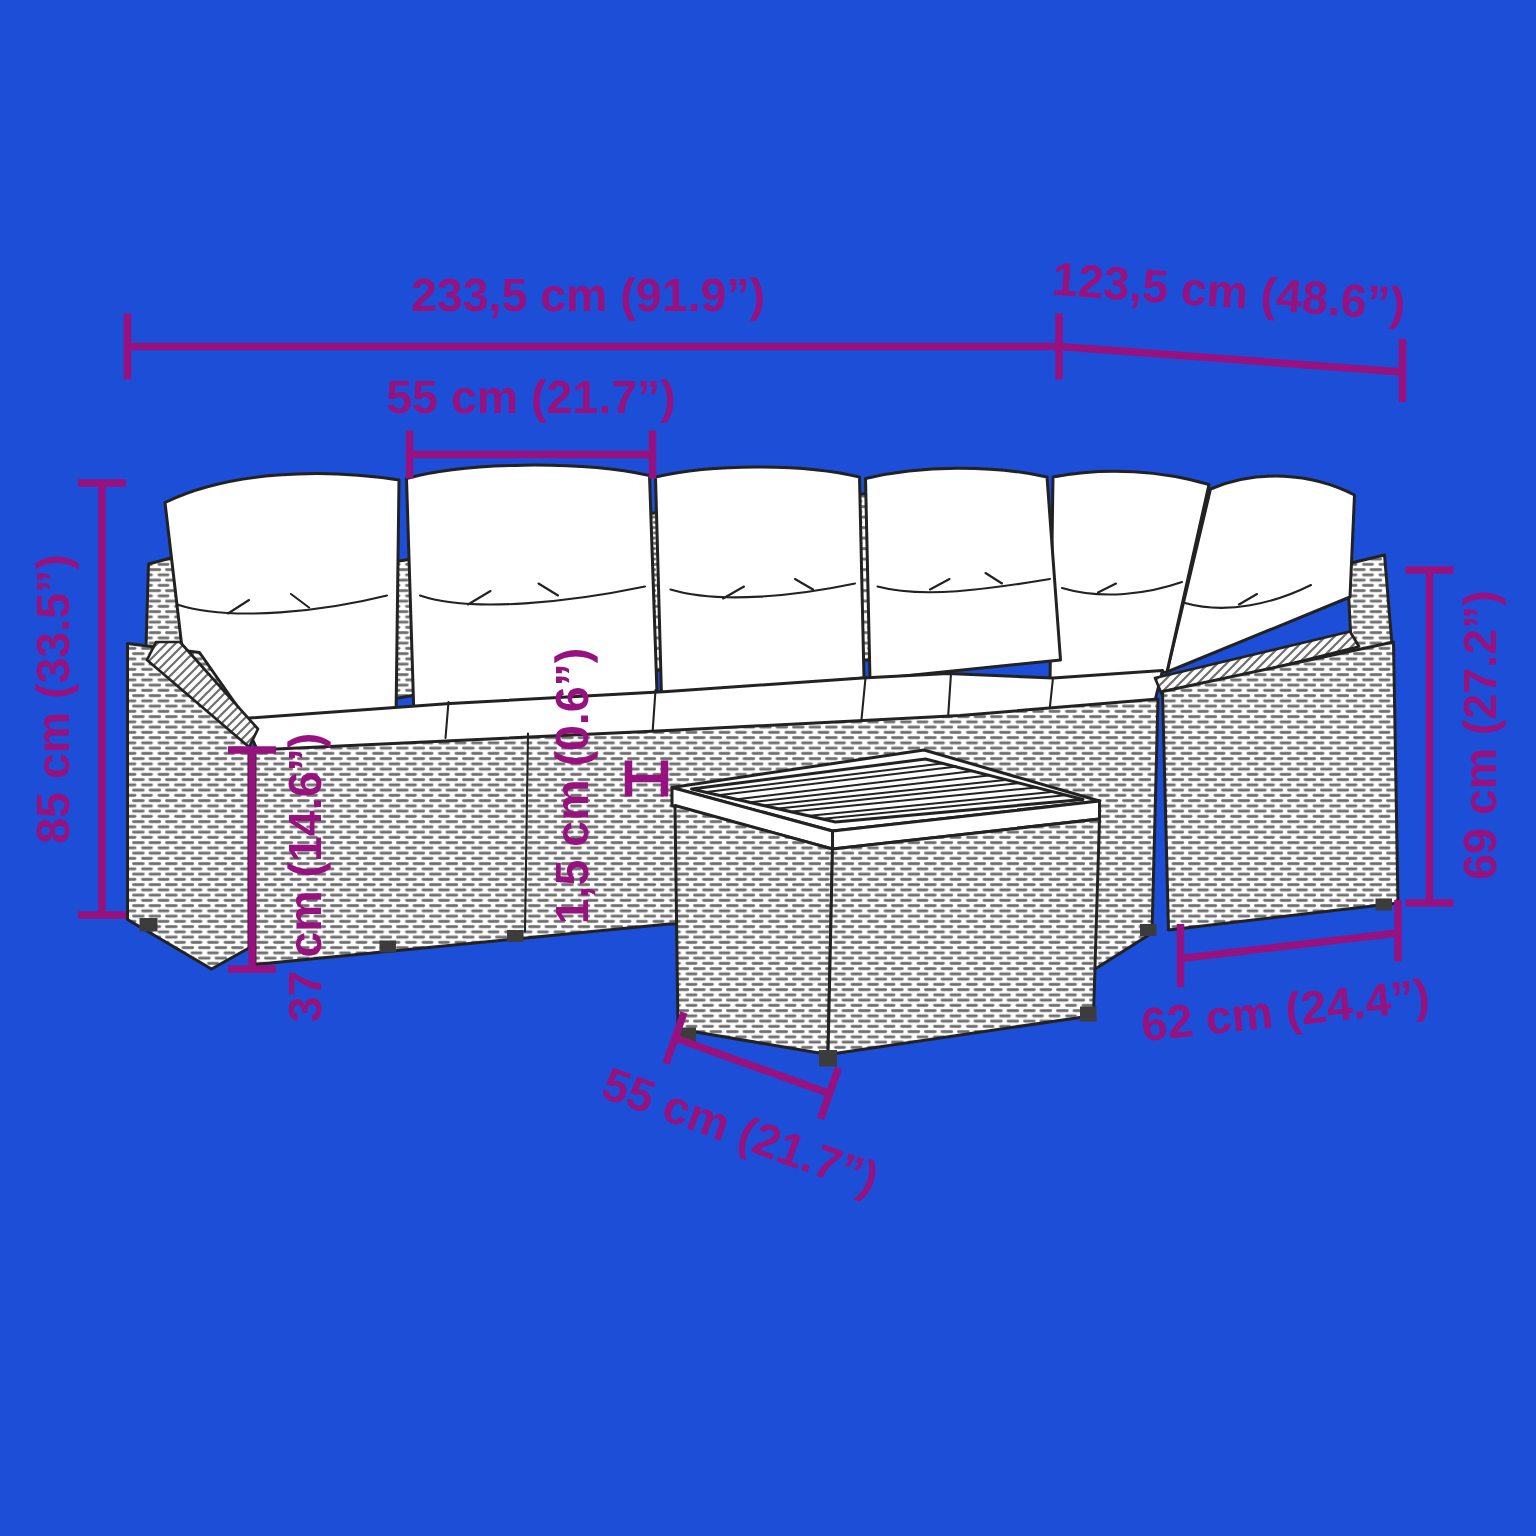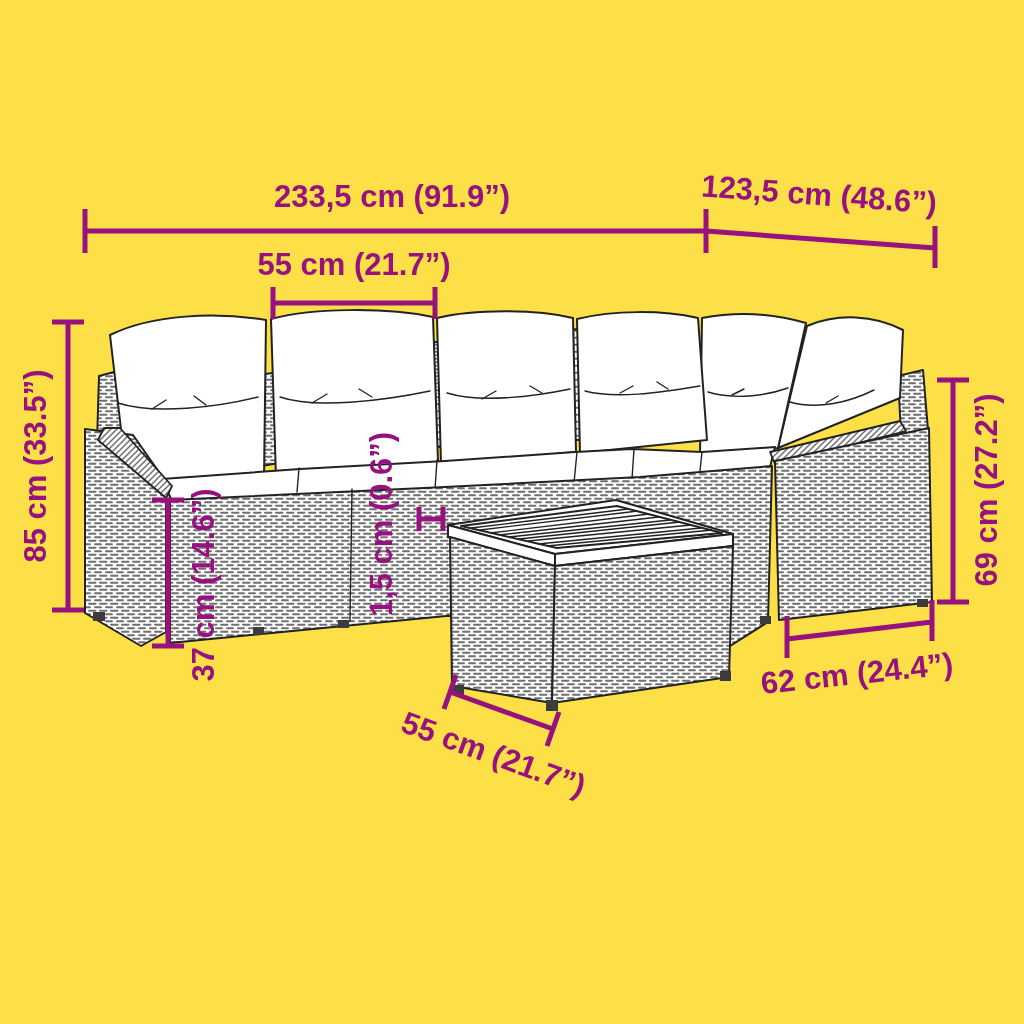--- a/index.html
+++ b/index.html
@@ -1,19 +1,19 @@
 <!DOCTYPE html>
 <html style="--accent: #97127E; --line: #222222;"><head>
 <meta charset="utf-8">
 <style>
   html,body{margin:0;padding:0;background:#ffffff;}
   .stage{
     position:relative;
     width:1024px;height:1024px;
-    background:#fde047;
+    background:#1d4ed8;
     overflow:hidden;
     font-family:"Liberation Sans",sans-serif;
   }
   svg{display:block;}
   .outline{fill:none;stroke:var(--line);stroke-width:2;stroke-linejoin:round;stroke-linecap:round;}
   .wicker{fill:url(#wk);stroke:var(--line);stroke-width:2;stroke-linejoin:round;}
   .wickerd{fill:url(#wkd);stroke:var(--line);stroke-width:1.8;stroke-linejoin:round;}
   .cushion{fill:#ffffff;stroke:var(--line);stroke-width:2;stroke-linejoin:round;}
   .seam{fill:none;stroke:var(--line);stroke-width:1.4;stroke-linecap:round;}
   .wood{fill:#ffffff;stroke:var(--line);stroke-width:2;stroke-linejoin:round;}

